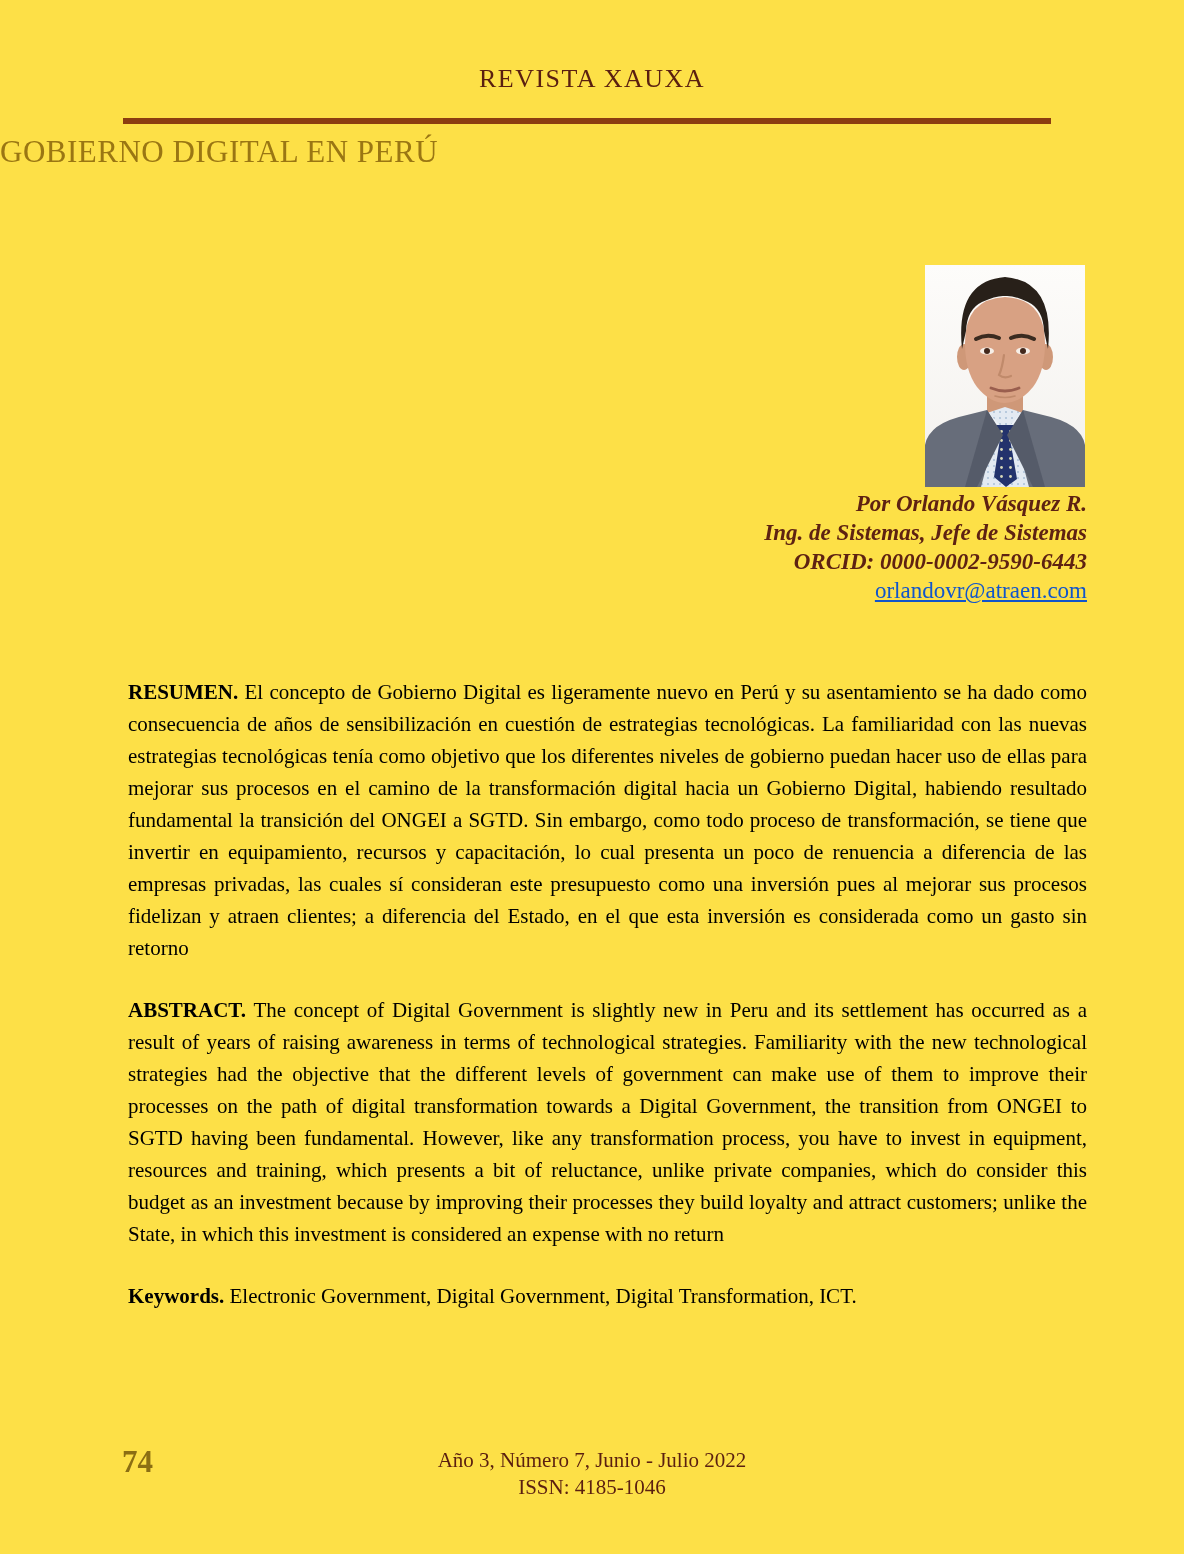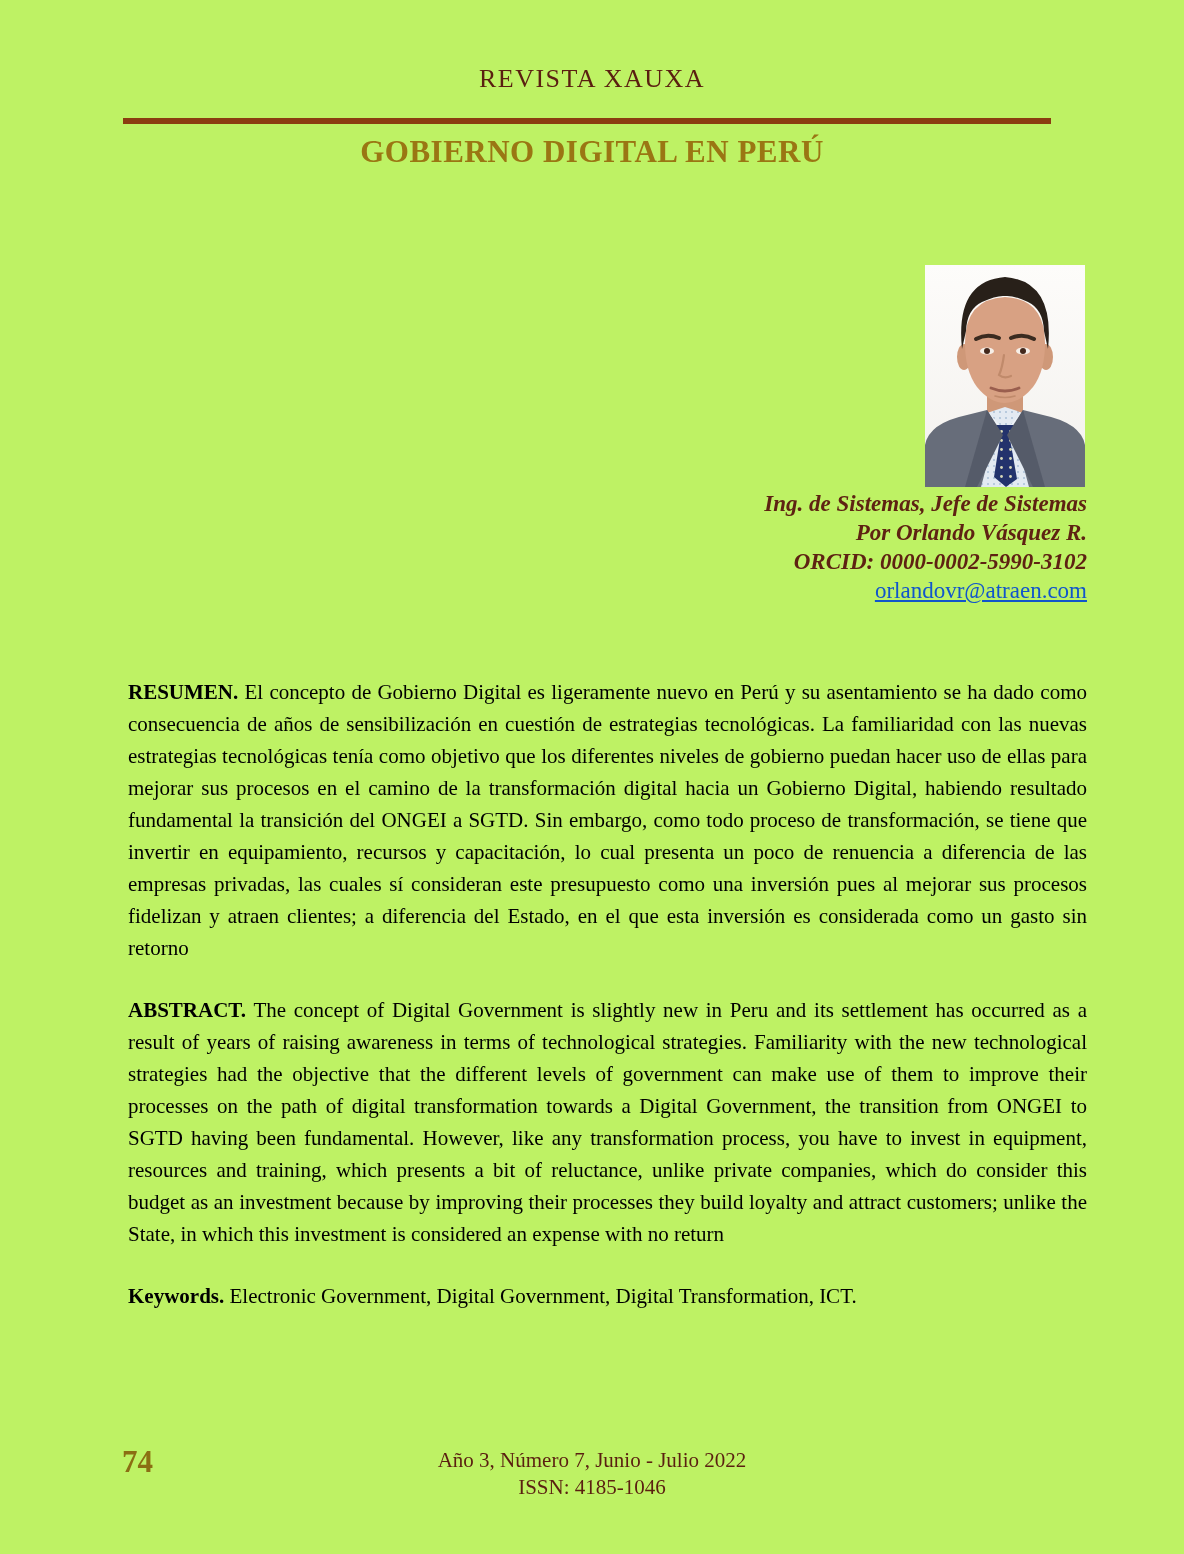--- a/index.html
+++ b/index.html
@@ -3,21 +3,21 @@
 <meta charset="utf-8">
 <style>
   * { margin: 0; padding: 0; box-sizing: border-box; }
   html, body { background: #ffffff; }
   body { font-family: "Liberation Serif", serif; }
 
   .page {
     position: relative;
     width: 1184px;
     height: 1554px;
-    background: #bef264;
+    background: #fde047;
     overflow: hidden;
     margin: 0 auto;
   }
 
   
   .journal-name {
     position: absolute;
     top: 64px;
     left: 0;
     width: 100%;
@@ -32,23 +32,23 @@
     left: 123px;
     width: 928px;
     height: 6px;
     background: #8b3d10;
   }
   .article-title {
     position: absolute;
     top: 134px;
     left: 0;
     width: 100%;
-    text-align: center;
+    text-align: left;
     font-size: 31px;
-    font-weight: bold;
+    font-weight: normal;
     letter-spacing: 0.5px;
     color: #9a7613;
   }
 
   
   .author-photo {
     position: absolute;
     top: 265px;
     left: 925px;
     width: 160px;
@@ -170,23 +170,23 @@
       <circle cx="98" cy="86" r="3" fill="#43281c"></circle>
 
       <path d="M79,90 Q77,104 74,110 Q79,114 86,111" stroke="#c08a6b" stroke-width="2.2" fill="none" stroke-linecap="round"></path>
 
       <path d="M66,123 Q80,129 94,123" stroke="#9a5e4e" stroke-width="2.8" fill="none" stroke-linecap="round"></path>
       <path d="M70,131 Q80,134 90,131" stroke="#c08a6b" stroke-width="1.6" fill="none" stroke-linecap="round"></path>
     </svg>
   </div>
 
   <div class="author-block">
+    <div>Por Orlando Vásquez R.</div>
     <div>Ing. de Sistemas, Jefe de Sistemas</div>
-    <div>Por Orlando Vásquez R.</div>
-    <div>ORCID: 0000-0002-5990-3102</div>
+    <div>ORCID: 0000-0002-9590-6443</div>
     <div class="email-line"><a href="#">orlandovr@atraen.com</a></div>
   </div>
 
   <div class="article-body">
     <p><span class="lead">RESUMEN.</span> <span>El concepto de Gobierno Digital es ligeramente nuevo en Perú y su asentamiento se ha dado como consecuencia de años de sensibilización en cuestión de estrategias tecnológicas. La familiaridad con las nuevas estrategias tecnológicas tenía como objetivo que los diferentes niveles de gobierno puedan hacer uso de ellas para mejorar sus procesos en el camino de la transformación digital hacia un Gobierno Digital, habiendo resultado fundamental la transición del ONGEI a SGTD. Sin embargo, como todo proceso de transformación, se tiene que invertir en equipamiento, recursos y capacitación, lo cual presenta un poco de renuencia a diferencia de las empresas privadas, las cuales sí consideran este presupuesto como una inversión pues al mejorar sus procesos fidelizan y atraen clientes; a diferencia del Estado, en el que esta inversión es considerada como un gasto sin retorno</span></p>
 
 
     <p><span class="lead">ABSTRACT.</span> <span>The concept of Digital Government is slightly new in Peru and its settlement has occurred as a result of years of raising awareness in terms of technological strategies. Familiarity with the new technological strategies had the objective that the different levels of government can make use of them to improve their processes on the path of digital transformation towards a Digital Government, the transition from ONGEI to SGTD having been fundamental. However, like any transformation process, you have to invest in equipment, resources and training, which presents a bit of reluctance, unlike private companies, which do consider this budget as an investment because by improving their processes they build loyalty and attract customers; unlike the State, in which this investment is considered an expense with no return</span></p>
 
     <p><span class="lead">Keywords.</span> <span>Electronic Government, Digital Government, Digital Transformation, ICT.</span></p>

